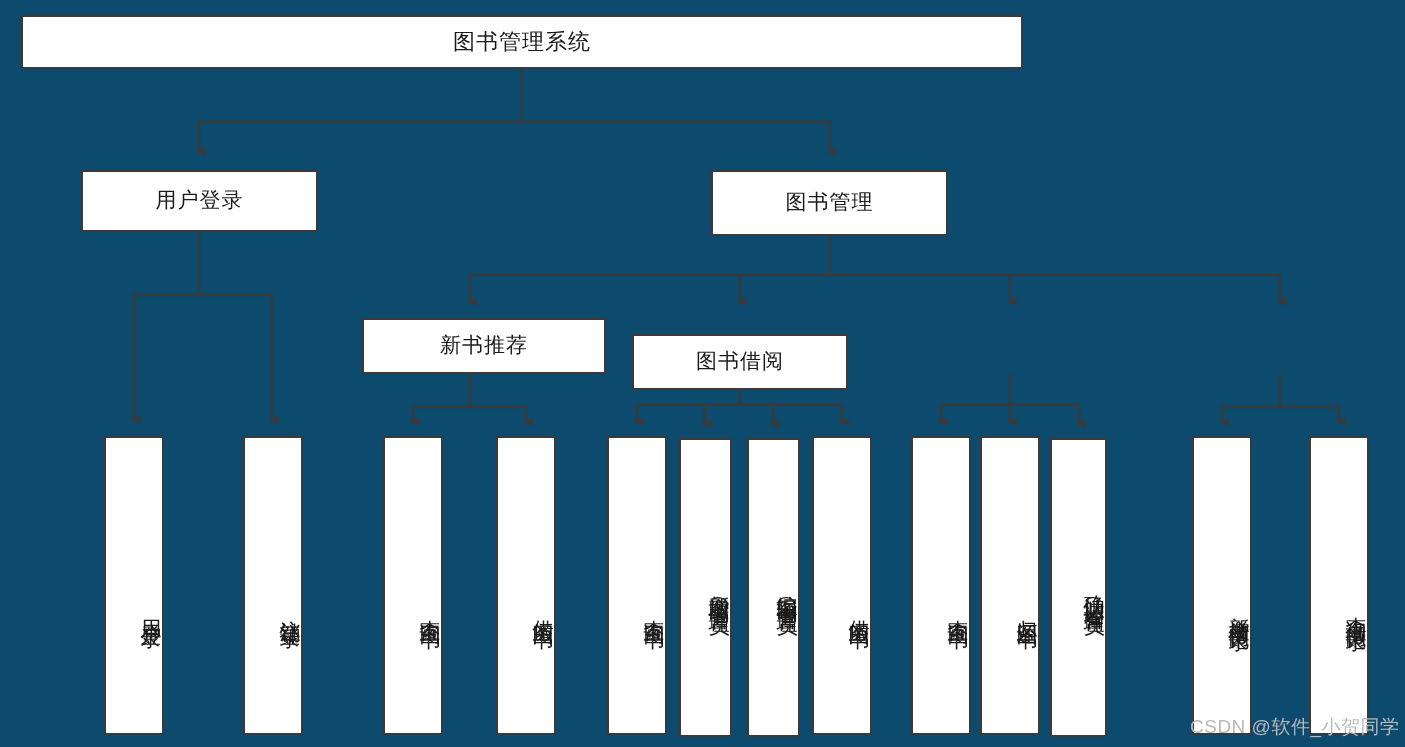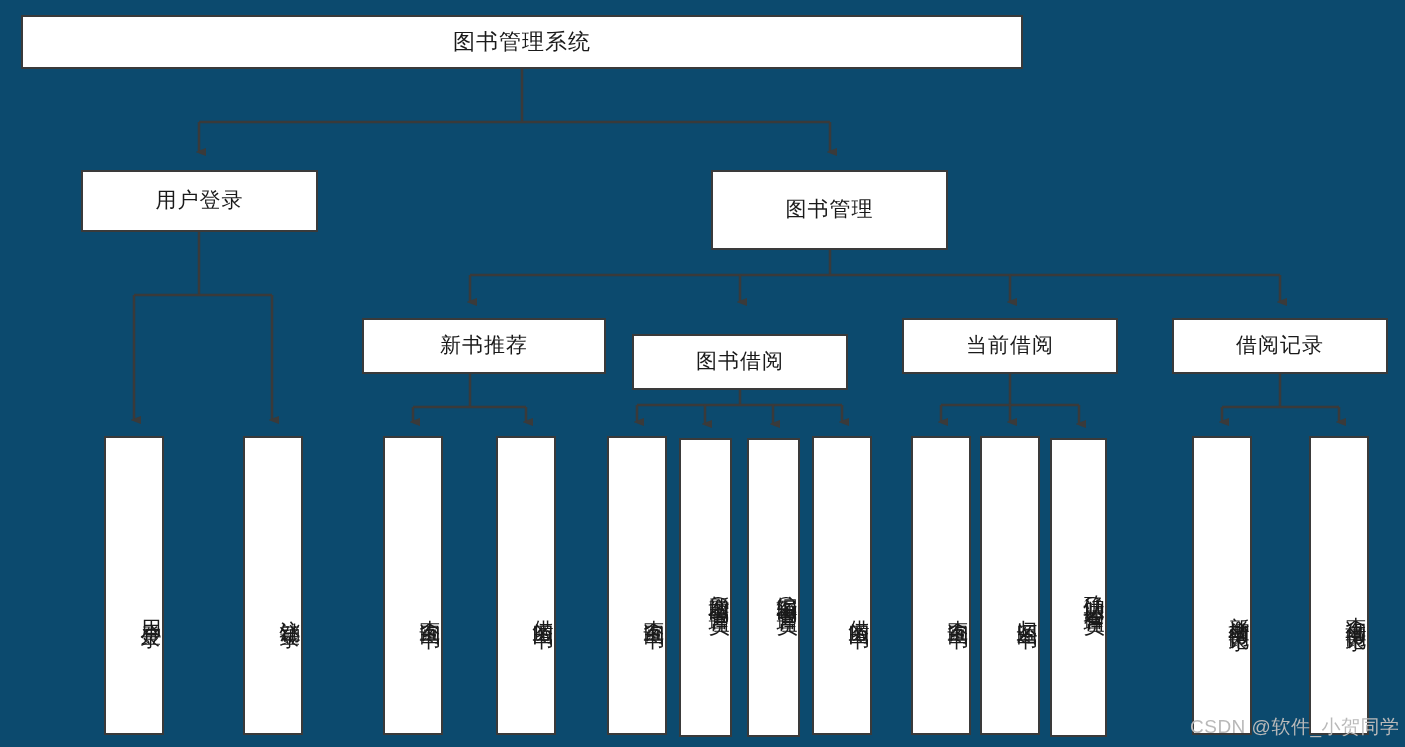--- a/index.html
+++ b/index.html
@@ -121,35 +121,29 @@
     </g>
   </svg>
 
   <div class="node horiz root" style="left:21px; top:15px; width:1002px; height:54px;">
     <span>图书管理系统</span>
   </div>
 
   <div class="node horiz" style="left:81px; top:170px; width:237px; height:62px;">
     <span>用户登录</span>
   </div>
-  <div class="node horiz" style="left:711px; top:170px; width:237px; height:80px;">
+  <div class="node horiz" style="left:711px; top:170px; width:237px; height:66px;">
     <span>图书管理</span>
   </div>
 
   <div class="node horiz" style="left:362px; top:318px; width:244px; height:56px;">
     <span>新书推荐</span>
   </div>
   <div class="node horiz" style="left:632px; top:318px; width:216px; height:56px;margin-top:16px;">
     <span>图书借阅</span>
-  </div>
-  <div class="node horiz" style="left:902px; top:318px; width:216px; height:56px;">
-    <span>当前借阅</span>
-  </div>
-  <div class="node horiz" style="left:1172px; top:318px; width:216px; height:56px;">
-    <span>借阅记录</span>
   </div>
 
   <div class="node vert" style="left:104px; top:436px; width:60px; height:299px;">
     <span>用户登录</span>
   </div>
   <div class="node vert" style="left:243px; top:436px; width:60px; height:299px;">
     <span>注销登录</span>
   </div>
 
   <div class="node vert" style="left:383px; top:436px; width:60px; height:299px;">

